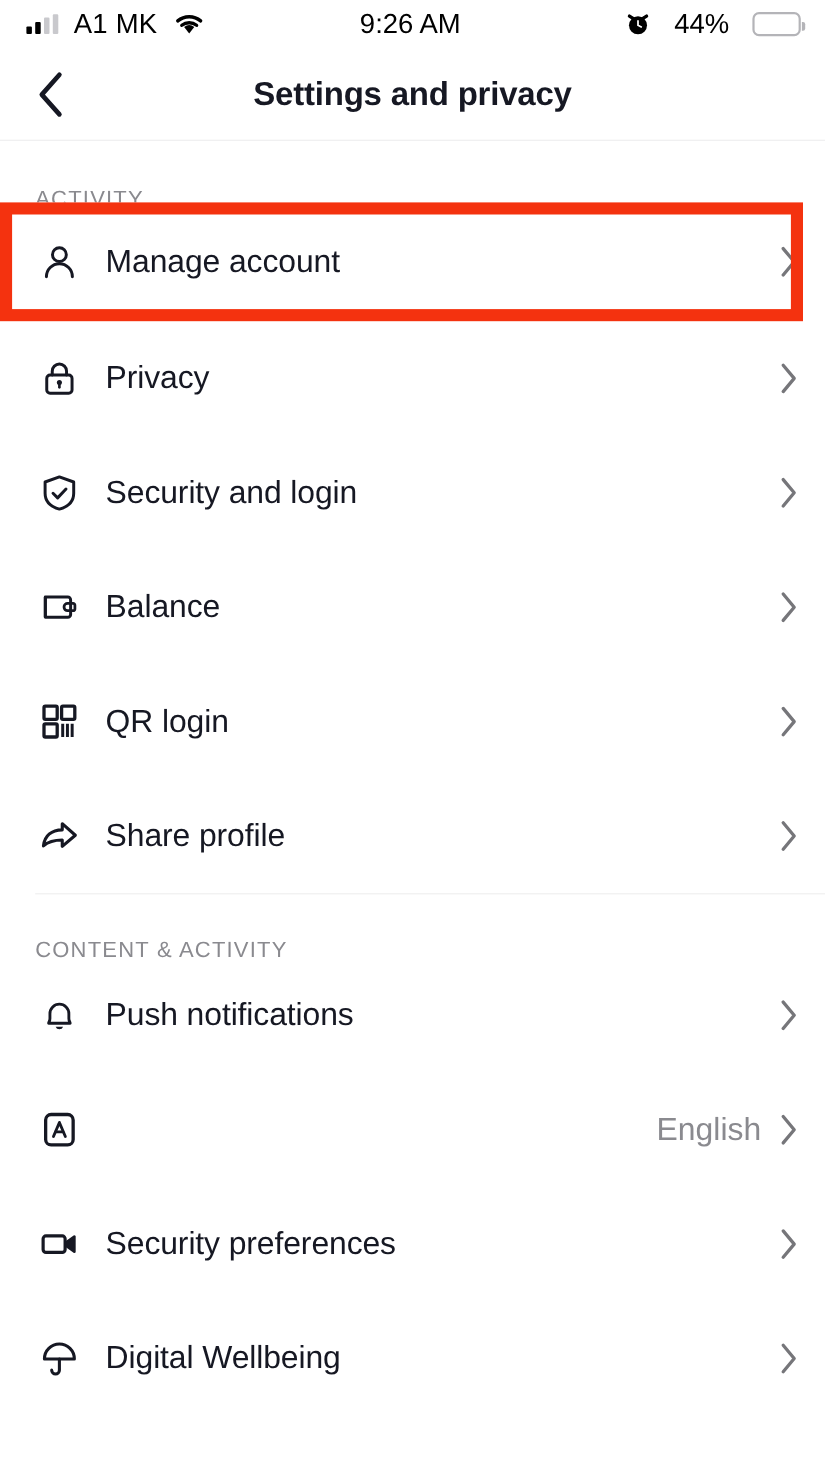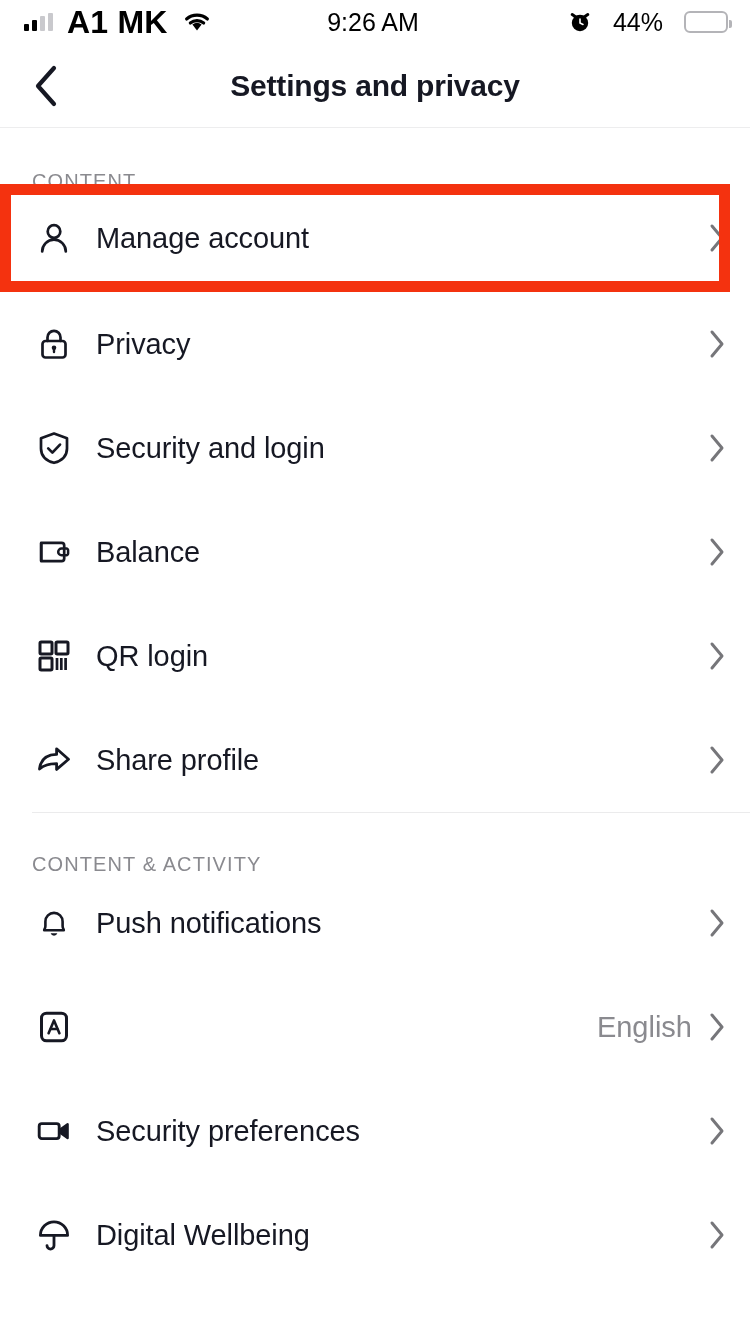--- a/index.html
+++ b/index.html
@@ -21,21 +21,21 @@
     padding: 0 22px 0 24px;
     color: #000;
   }
   .sb-left { display:flex; align-items:center; gap:14px; }
   .sb-center {
     position:absolute; left:0; right:4px; text-align:center;
     font-size: 25px; font-weight: 400; letter-spacing: 0px; color:#000;
     pointer-events:none;
   }
   .sb-right { margin-left:auto; display:flex; align-items:center; gap:21px; z-index:2; }
-  .carrier { font-size: 32px; font-weight: 700; letter-spacing:0.2px; }
+  .carrier { font-size: 25px; font-weight: 400; letter-spacing:0.2px; }
   .sigbars { display:flex; align-items:flex-end; gap:3px; height:18px; }
   .sigbars i { display:block; width:5px; border-radius:1px; background:#c9c9cd; }
   .sigbars i.on { background:#000; }
   .sigbars i:nth-child(1){ height:7px; }
   .sigbars i:nth-child(2){ height:11px; }
   .sigbars i:nth-child(3){ height:15px; }
   .sigbars i:nth-child(4){ height:18px; }
   .battpct { font-size:25px; }
   .batt {
     position:relative; width:44px; height:22px;
@@ -156,21 +156,21 @@
 
   <div class="navbar">
     <div class="back-btn">
       <svg width="26" height="44" viewBox="0 0 26 44">
         <path d="M21 4 L5 22 L21 40" fill="none" stroke="#161823" stroke-width="4.2" stroke-linecap="round" stroke-linejoin="round"></path>
       </svg>
     </div>
     <div class="nav-title">Settings and privacy</div>
   </div>
 
-  <div class="section-header" id="sec-account">CONTENT</div>
+  <div class="section-header" id="sec-account">ACTIVITY</div>
 
   <div class="highlight-wrap">
     <div class="row" id="row-manage-account">
       <span class="ico">
         <svg width="36" height="36" viewBox="0 0 36 36">
           <circle cx="18" cy="11.5" r="6.3" fill="none" stroke="#161823" stroke-width="2.7"></circle>
           <path d="M6.2 31.5 a11.8 11.8 0 0 1 23.6 0" fill="none" stroke="#161823" stroke-width="2.7" stroke-linecap="round"></path>
         </svg>
       </span>
       <span class="label">Manage account</span>

